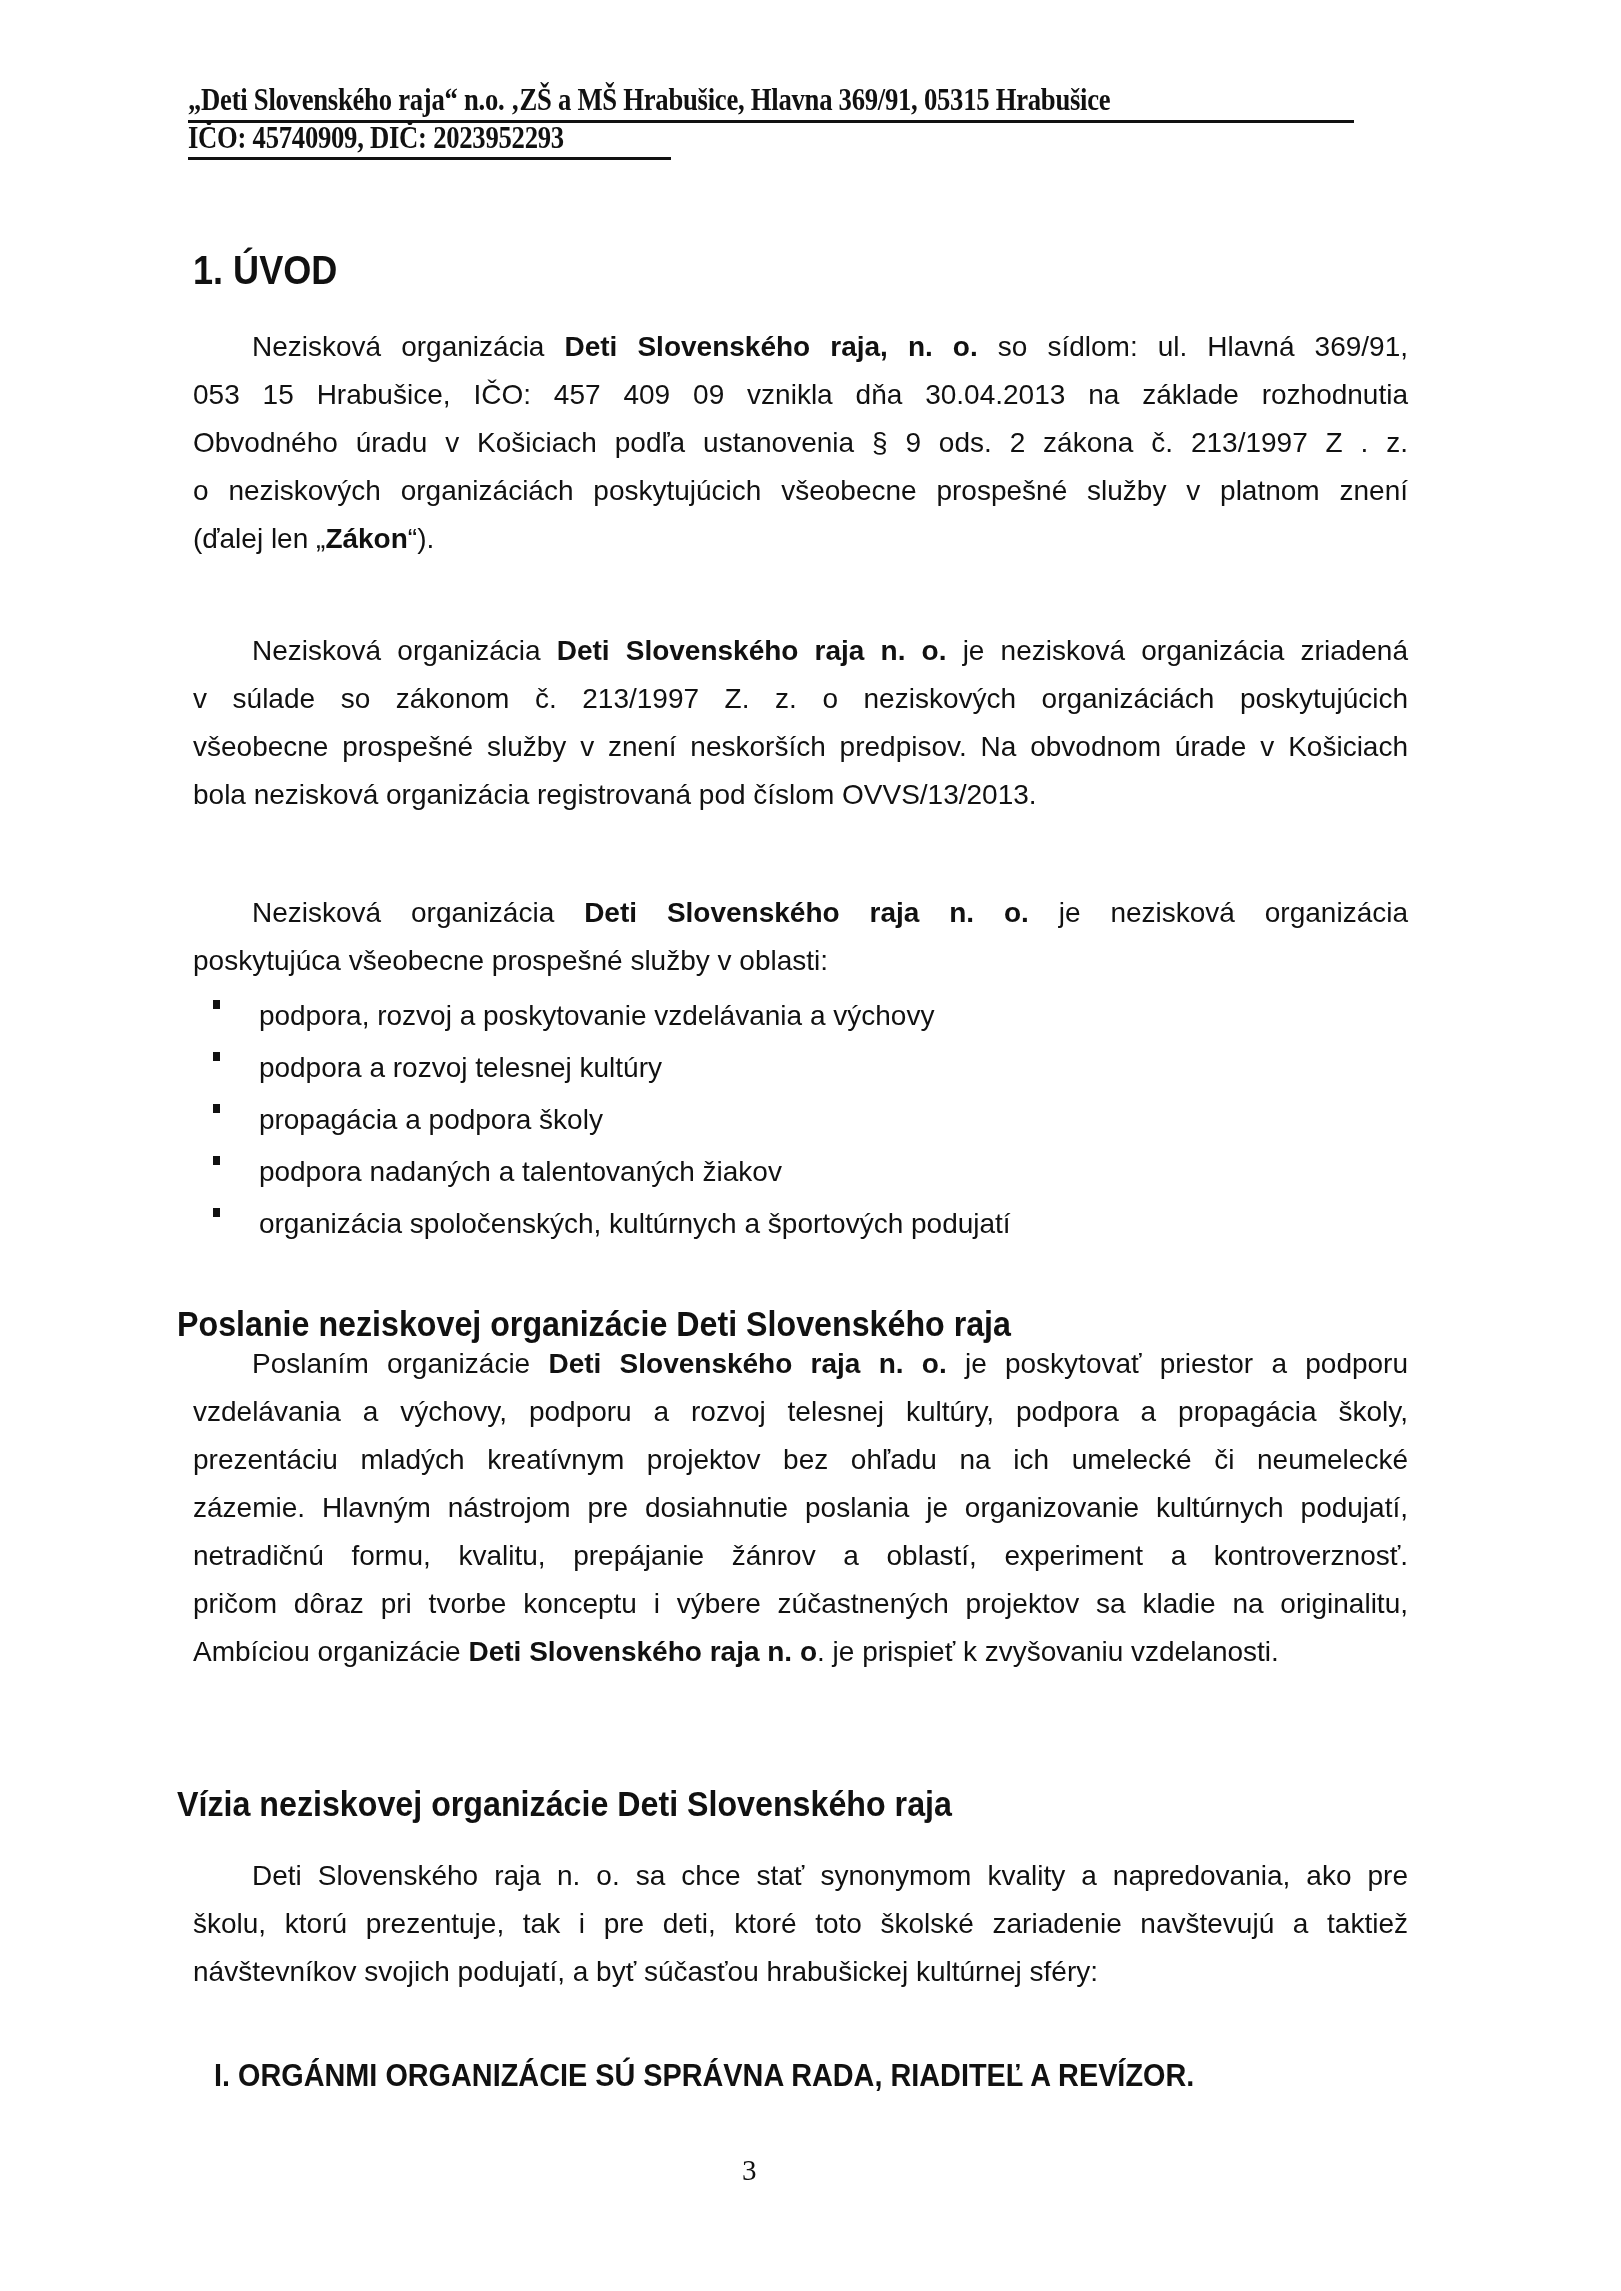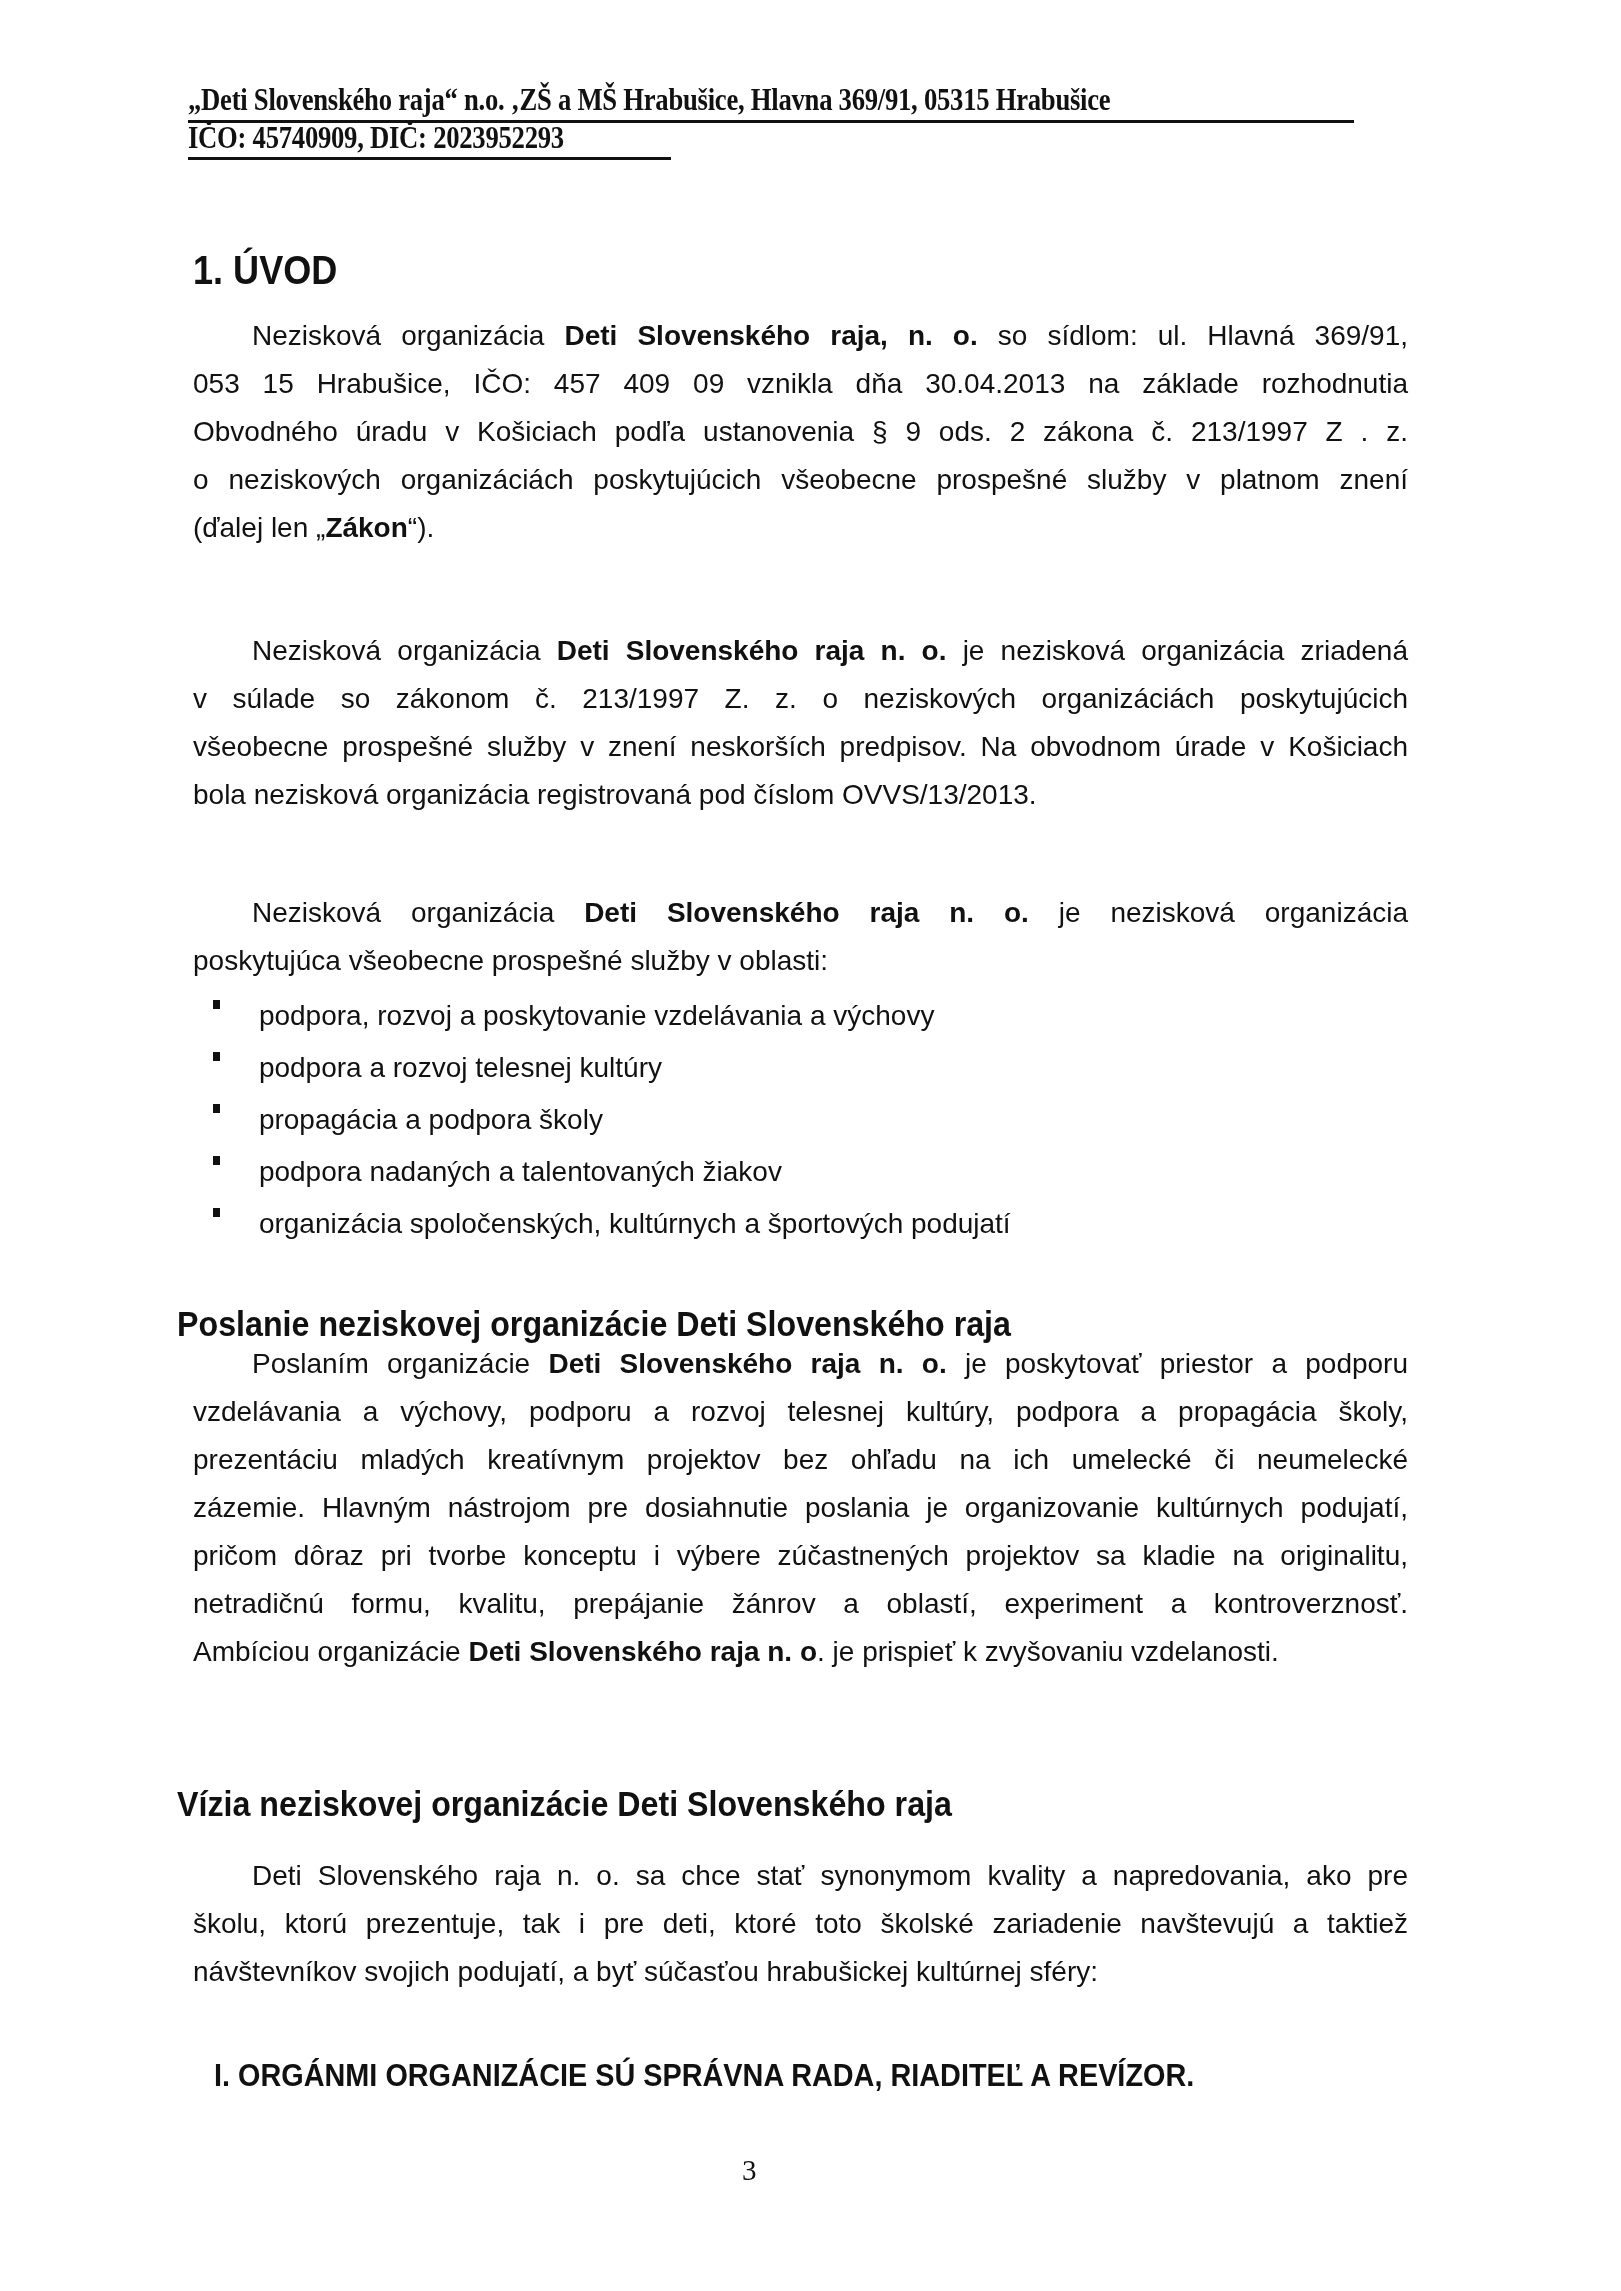--- a/index.html
+++ b/index.html
@@ -27,21 +27,21 @@
 
 <div class="page">
 
   <div class="hdr hdr-line1">„Deti Slovenského raja“ n.o. ‚ZŠ a MŠ Hrabušice,  Hlavna 369/91, 05315  Hrabušice</div>
   <div class="hdr-rule" style="left:188px; top:120px; width:1166px;"></div>
   <div class="hdr hdr-line2">IČO: 45740909, DIČ: 2023952293</div>
   <div class="hdr-rule" style="left:188px; top:157px; width:483px;"></div>
 
   <div class="h1">1. ÚVOD</div>
 
-  <div class="p" style="top:312px;">
+  <div class="p" style="top:323px;">
     <span class="line"><span class="ind"></span><span>Nezisková organizácia </span><b>Deti Slovenského raja, n. o.</b><span> so sídlom: ul. Hlavná 369/91,</span></span>
     <span class="line">053 15  Hrabušice,    IČO: 457 409 09   vznikla dňa   30.04.2013 na  základe rozhodnutia</span>
     <span class="line">Obvodného úradu v Košiciach podľa ustanovenia § 9 ods. 2 zákona č. 213/1997 Z . z.</span>
     <span class="line">o neziskových organizáciách poskytujúcich všeobecne prospešné služby v platnom znení</span>
     <span class="line last"><span>(ďalej len „</span><b>Zákon</b><span>“).</span></span>
   </div>
 
   <div class="p" style="top:627px;">
     <span class="line"><span class="ind"></span><span>Nezisková  organizácia </span><b>Deti Slovenského raja n. o.</b><span> je nezisková organizácia zriadená</span></span>
     <span class="line">v súlade so zákonom č. 213/1997 Z. z. o neziskových organizáciách poskytujúcich</span>
@@ -76,22 +76,22 @@
         <span>organizácia spoločenských, kultúrnych a športových podujatí</span>
       </div>
   </div>
 
   <div class="h2" style="top:1304px;">Poslanie neziskovej organizácie Deti Slovenského raja</div>
   <div class="p" style="top:1340px;">
     <span class="line"><span class="ind"></span><span>Poslaním organizácie </span><b>Deti Slovenského raja n. o.</b><span> je poskytovať priestor a podporu</span></span>
     <span class="line">vzdelávania  a výchovy,  podporu  a rozvoj  telesnej  kultúry,  podpora  a propagácia  školy,</span>
     <span class="line">prezentáciu mladých kreatívnym projektov bez ohľadu na ich umelecké či neumelecké</span>
     <span class="line">zázemie. Hlavným nástrojom pre dosiahnutie poslania je organizovanie kultúrnych podujatí,</span>
+    <span class="line">netradičnú formu, kvalitu, prepájanie žánrov a oblastí, experiment a kontroverznosť.</span>
     <span class="line">pričom dôraz pri tvorbe konceptu i výbere zúčastnených projektov sa kladie na originalitu,</span>
-    <span class="line">netradičnú formu, kvalitu, prepájanie žánrov a oblastí, experiment a kontroverznosť.</span>
     <span class="line last"><span>Ambíciou organizácie </span><b>Deti Slovenského raja n. o</b><span>.  je prispieť k zvyšovaniu vzdelanosti.</span></span>
   </div>
 
   <div class="h2" style="top:1784px;">Vízia neziskovej organizácie Deti Slovenského raja</div>
   <div class="p" style="top:1852px;">
     <span class="line"><span class="ind"></span><span>Deti Slovenského raja  n. o. sa chce stať synonymom kvality a napredovania, ako pre</span></span>
     <span class="line">školu, ktorú prezentuje, tak i pre deti, ktoré toto školské zariadenie navštevujú a taktiež</span>
     <span class="line last">návštevníkov svojich podujatí, a byť súčasťou hrabušickej kultúrnej sféry:</span>
   </div>
 

